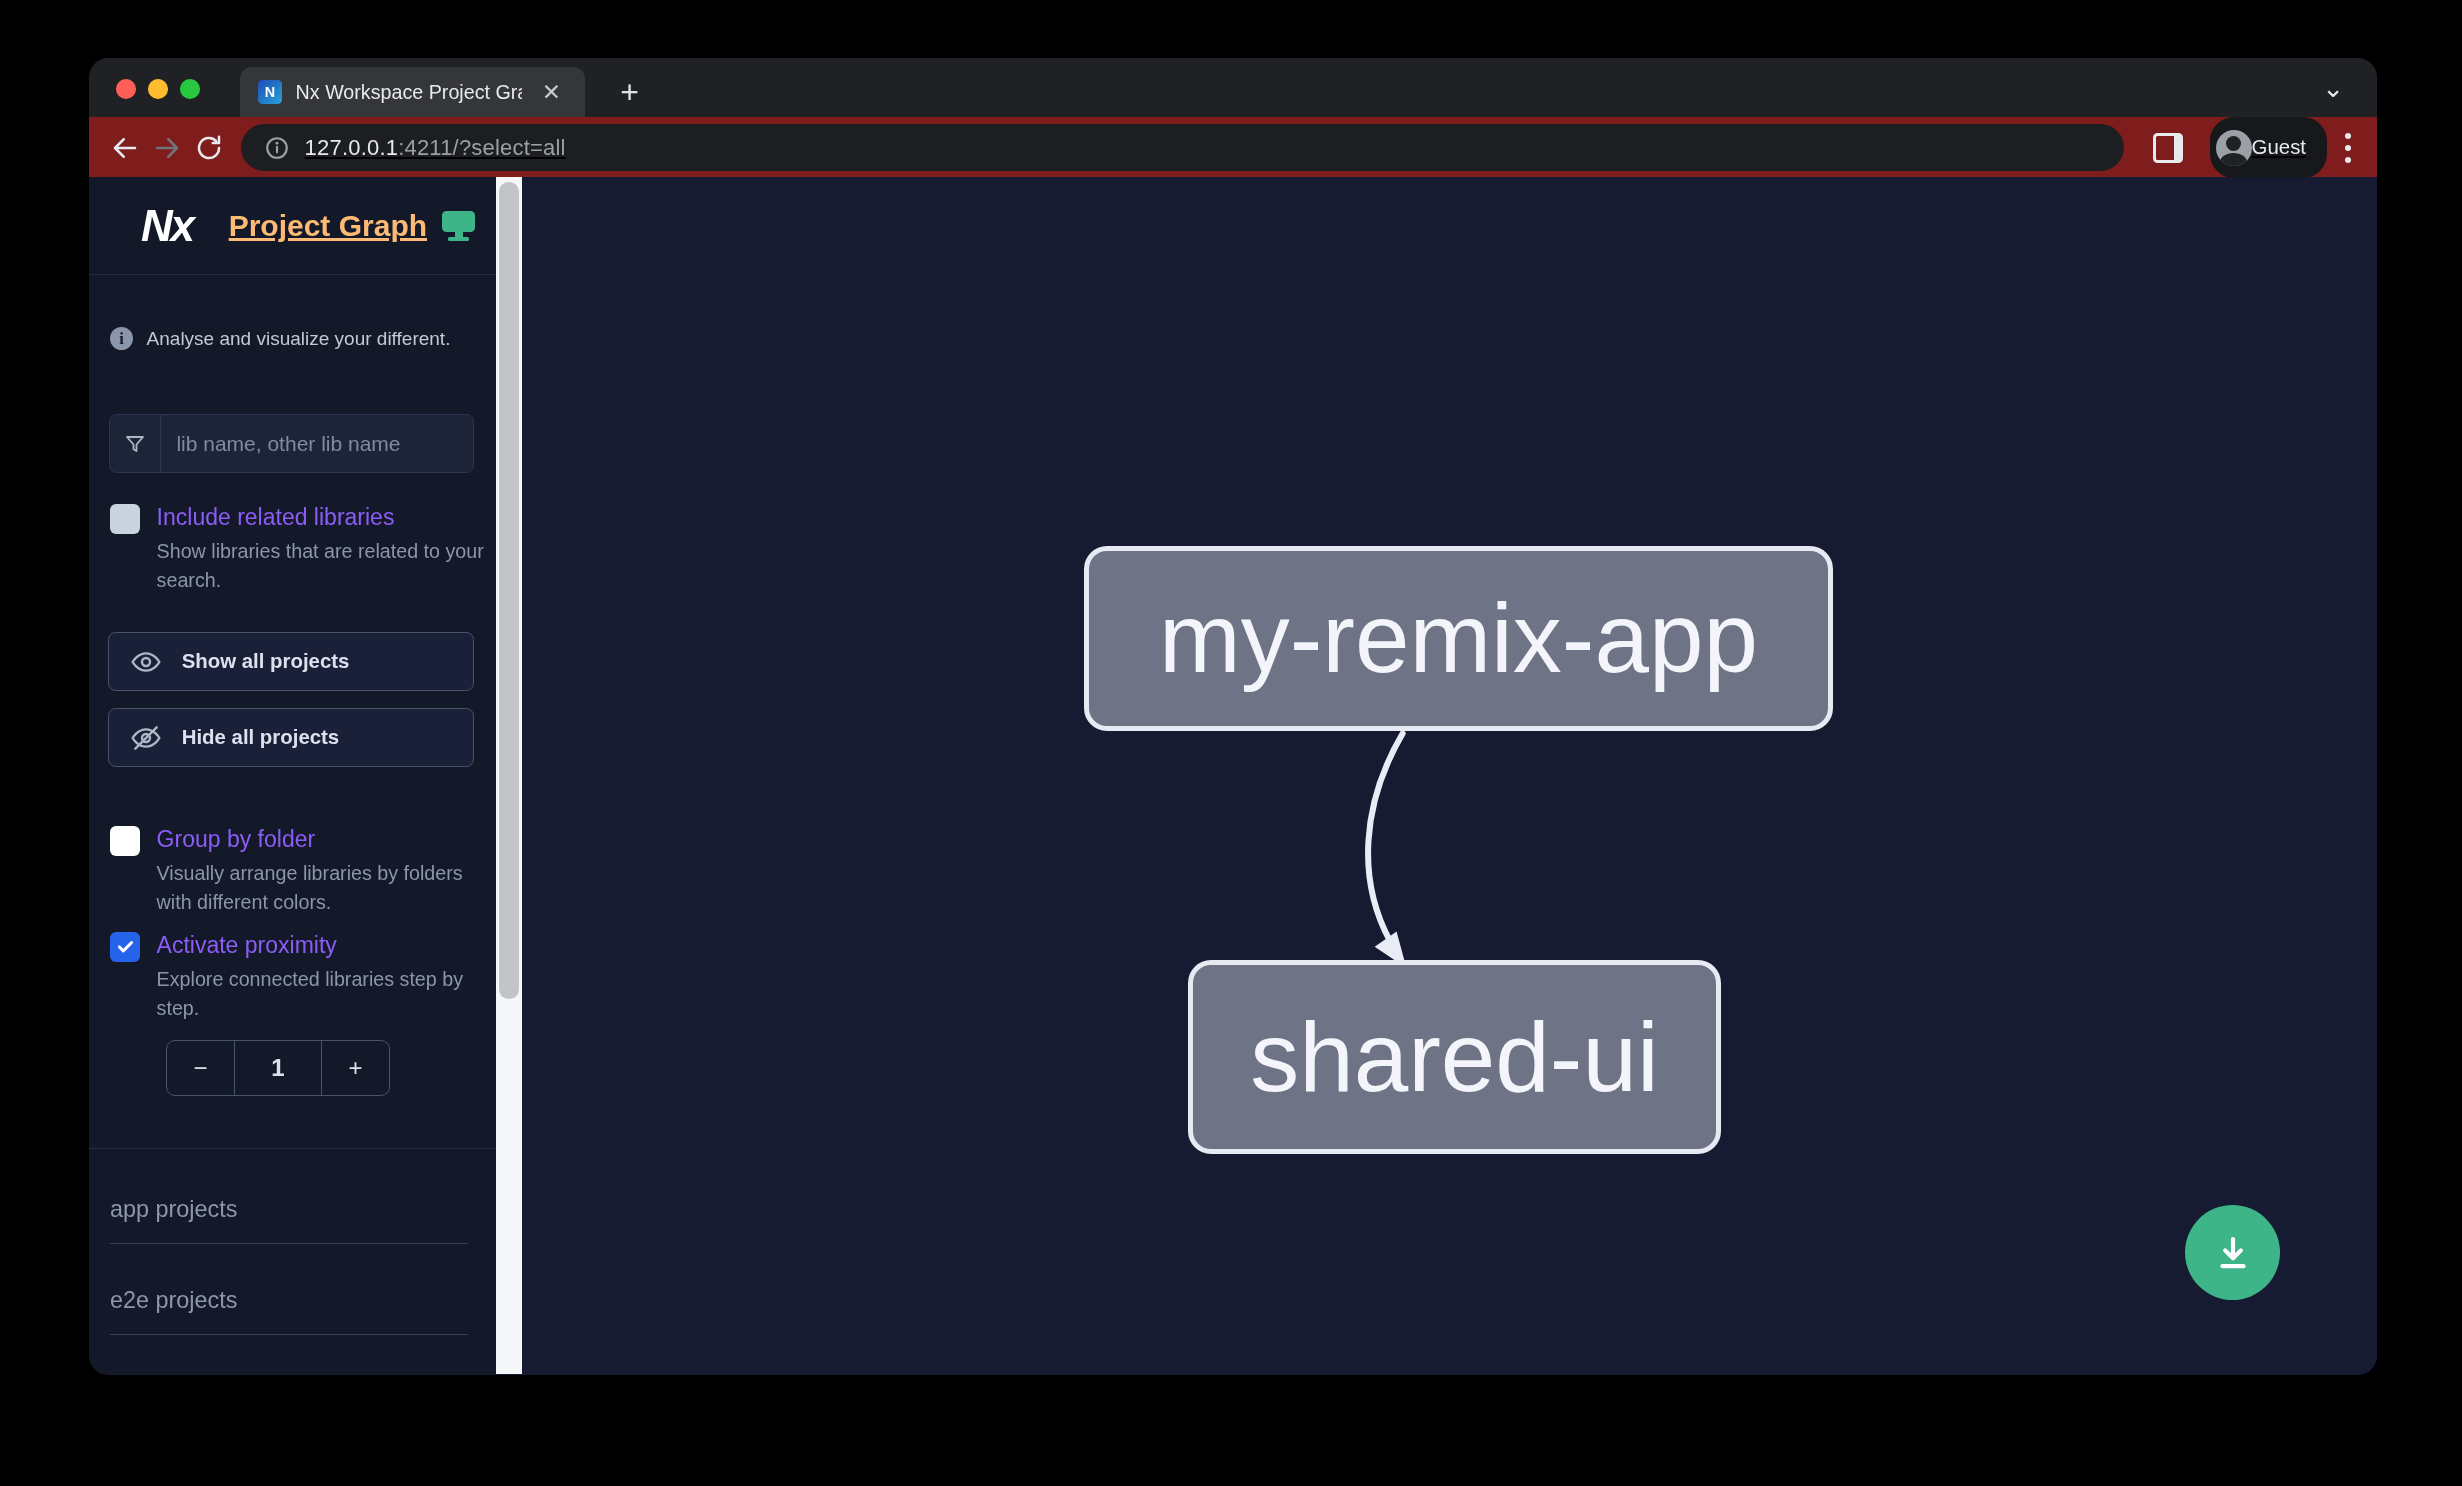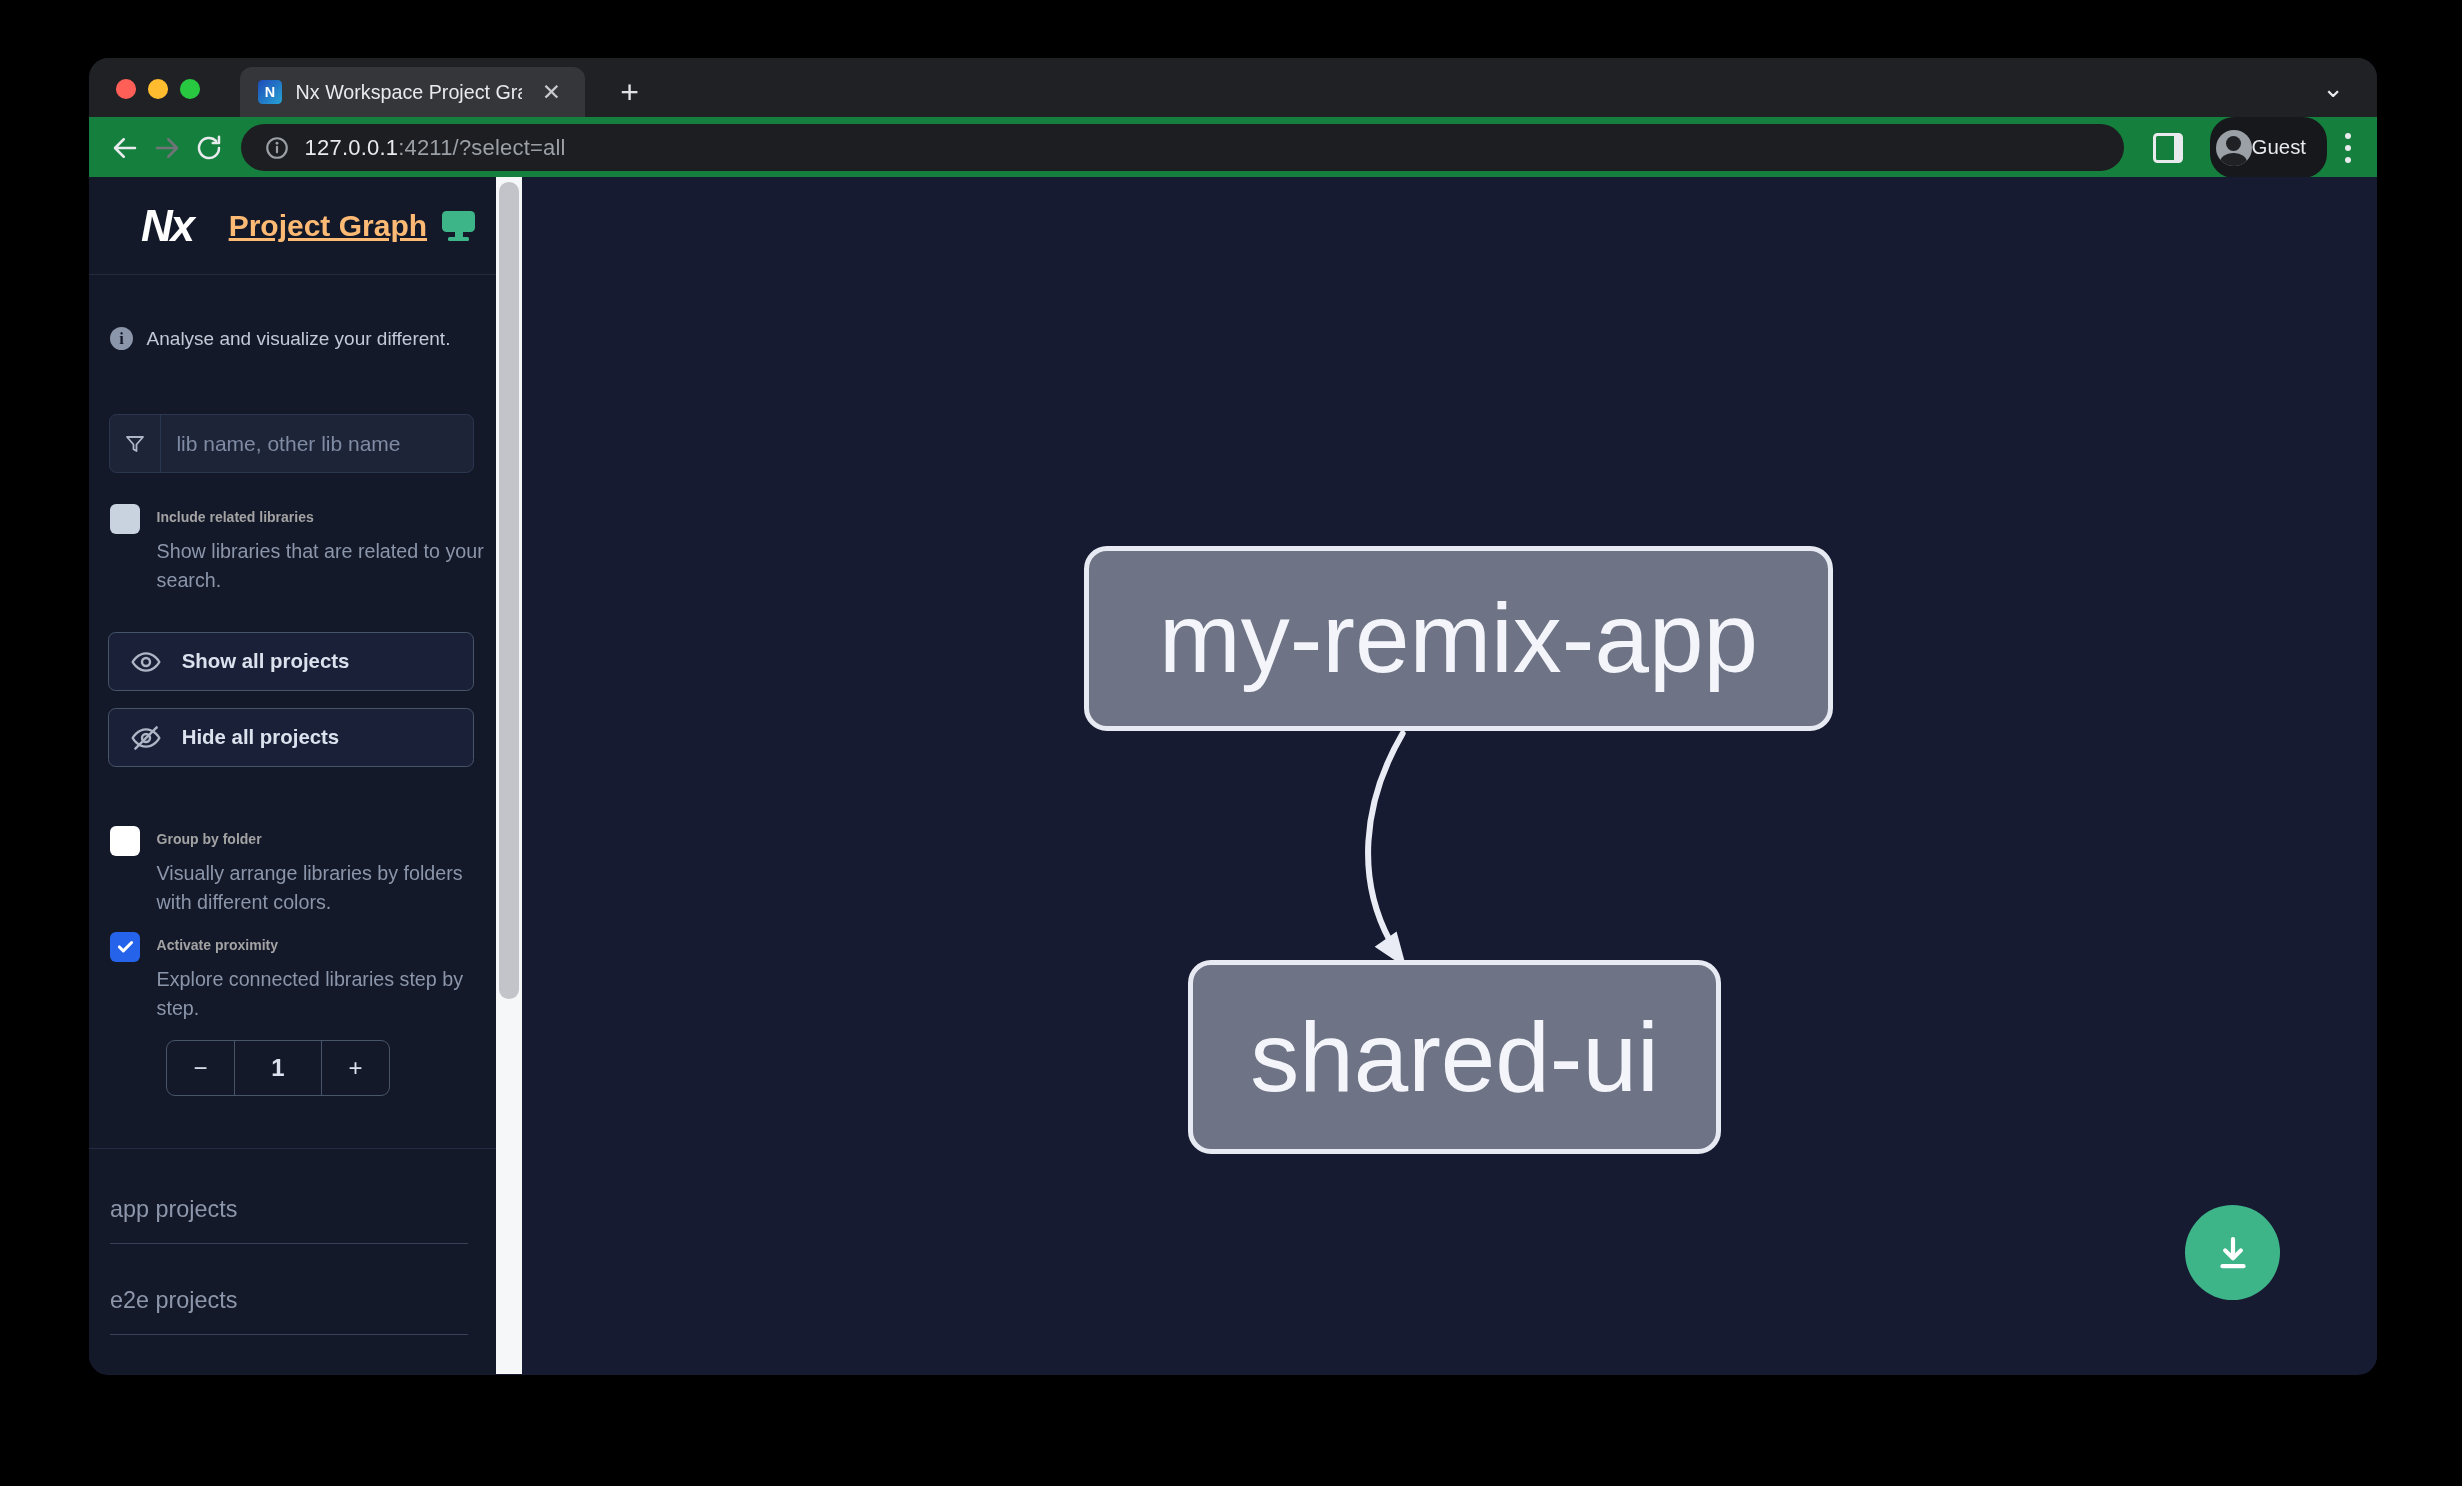--- a/index.html
+++ b/index.html
@@ -22,22 +22,22 @@
          border-radius:12px 12px 0 0; display:flex; align-items:center; padding:0 18px; gap:13.6px; }
   .favicon { width:24px; height:24px; border-radius:4.5px; background:linear-gradient(135deg,#1e4bb8,#27a3d4);
              color:#fff; font-weight:bold; font-size:14.4px; display:flex; align-items:center; justify-content:center; }
   .tab-title { color:#e8eaed; font-size:19.7px; white-space:nowrap; overflow:hidden; flex:1; }
   .tab-close { color:#c7cacd; font-size:23px; line-height:1; padding:3px 6px; }
   .newtab { position:absolute; left:520px; top:13.6px; width:41px; height:41px; border-radius:50%;
             color:#dfe1e5; font-size:32px; display:flex; align-items:center; justify-content:center; }
   .tab-chevron { position:absolute; right:33px; top:15px; color:#e8eaed; font-size:26px; }
 
   
-  .toolbar { position:absolute; left:0; top:59px; width:100%; height:61px; background:#15803d;
-             display:flex; align-items:center; }
+  .toolbar { position:absolute; left:0; top:59px; width:100%; height:61px; background:#7f1d1d;
+             display:flex; align-items:center;text-decoration:underline; }
   .navbtn { width:42px; height:42px; display:flex; align-items:center; justify-content:center; }
   .navbtn svg { display:block; }
   .urlbar { height:47px; flex:1; margin:0 29px 0 10.6px; background:#1d1e21; border-radius:24px;
             display:flex; align-items:center; padding:0 23px; gap:15px; max-width:1883px; }
   .url-text { font-size:22px; letter-spacing:0.2px; white-space:nowrap; }
   .url-host { color:#e8eaed; }
   .url-rest { color:#9aa0a6; }
   .sidepanel-icon { width:30px; height:30px; border:3.8px solid #e8eaed; border-right-width:9.8px; border-radius:4.5px; }
   .guest { margin-left:27px; height:61px; background:#17181b; border-radius:24px; display:flex;
            align-items:center; padding:0 21px 0 6px; }
@@ -78,21 +78,21 @@
   .searchbox input { flex:1; height:100%; background:transparent; border:none; outline:none;
                      color:#cdd4e2; font-size:21px; padding:0 15px; font-family:"Liberation Sans",sans-serif; }
   .searchbox input::placeholder { color:#7f8aa3; }
 
   .check-row { position:absolute; left:21px; display:flex; gap:16.6px; }
   .checkbox { width:30px; height:30px; border-radius:6px; flex:none; margin-top:1.5px; }
   .cb-gray { background:#c9d2df; }
   .cb-white { background:#ffffff; }
   .cb-checked { background:#2563eb; display:flex; align-items:center; justify-content:center; }
   .check-text { width:342px; }
-  .check-label { color:#a3a3a3; font-size:14px; font-weight:700; line-height:30px; }
+  .check-label { color:#8b5cf6; font-size:23px; font-weight:400; line-height:30px; }
   .check-desc { color:#8b96ab; font-size:19.7px; line-height:29px; margin-top:4.5px; }
 
   .sb-btn { position:absolute; left:19px; width:366px; height:59px; background:#192038;
             border:1.5px solid #475569; border-radius:7.6px; display:flex; align-items:center;
             padding:0 21px; gap:19.7px; }
   .sb-btn-label { color:#dbe2ee; font-size:20.4px; font-weight:600; }
 
   .stepper { position:absolute; left:77px; top:863px; width:224px; height:56px;
              border:1.5px solid #475569; border-radius:9px; display:flex; }
   .stepper .cell { display:flex; align-items:center; justify-content:center; color:#dbe2ee; font-size:24px; }

